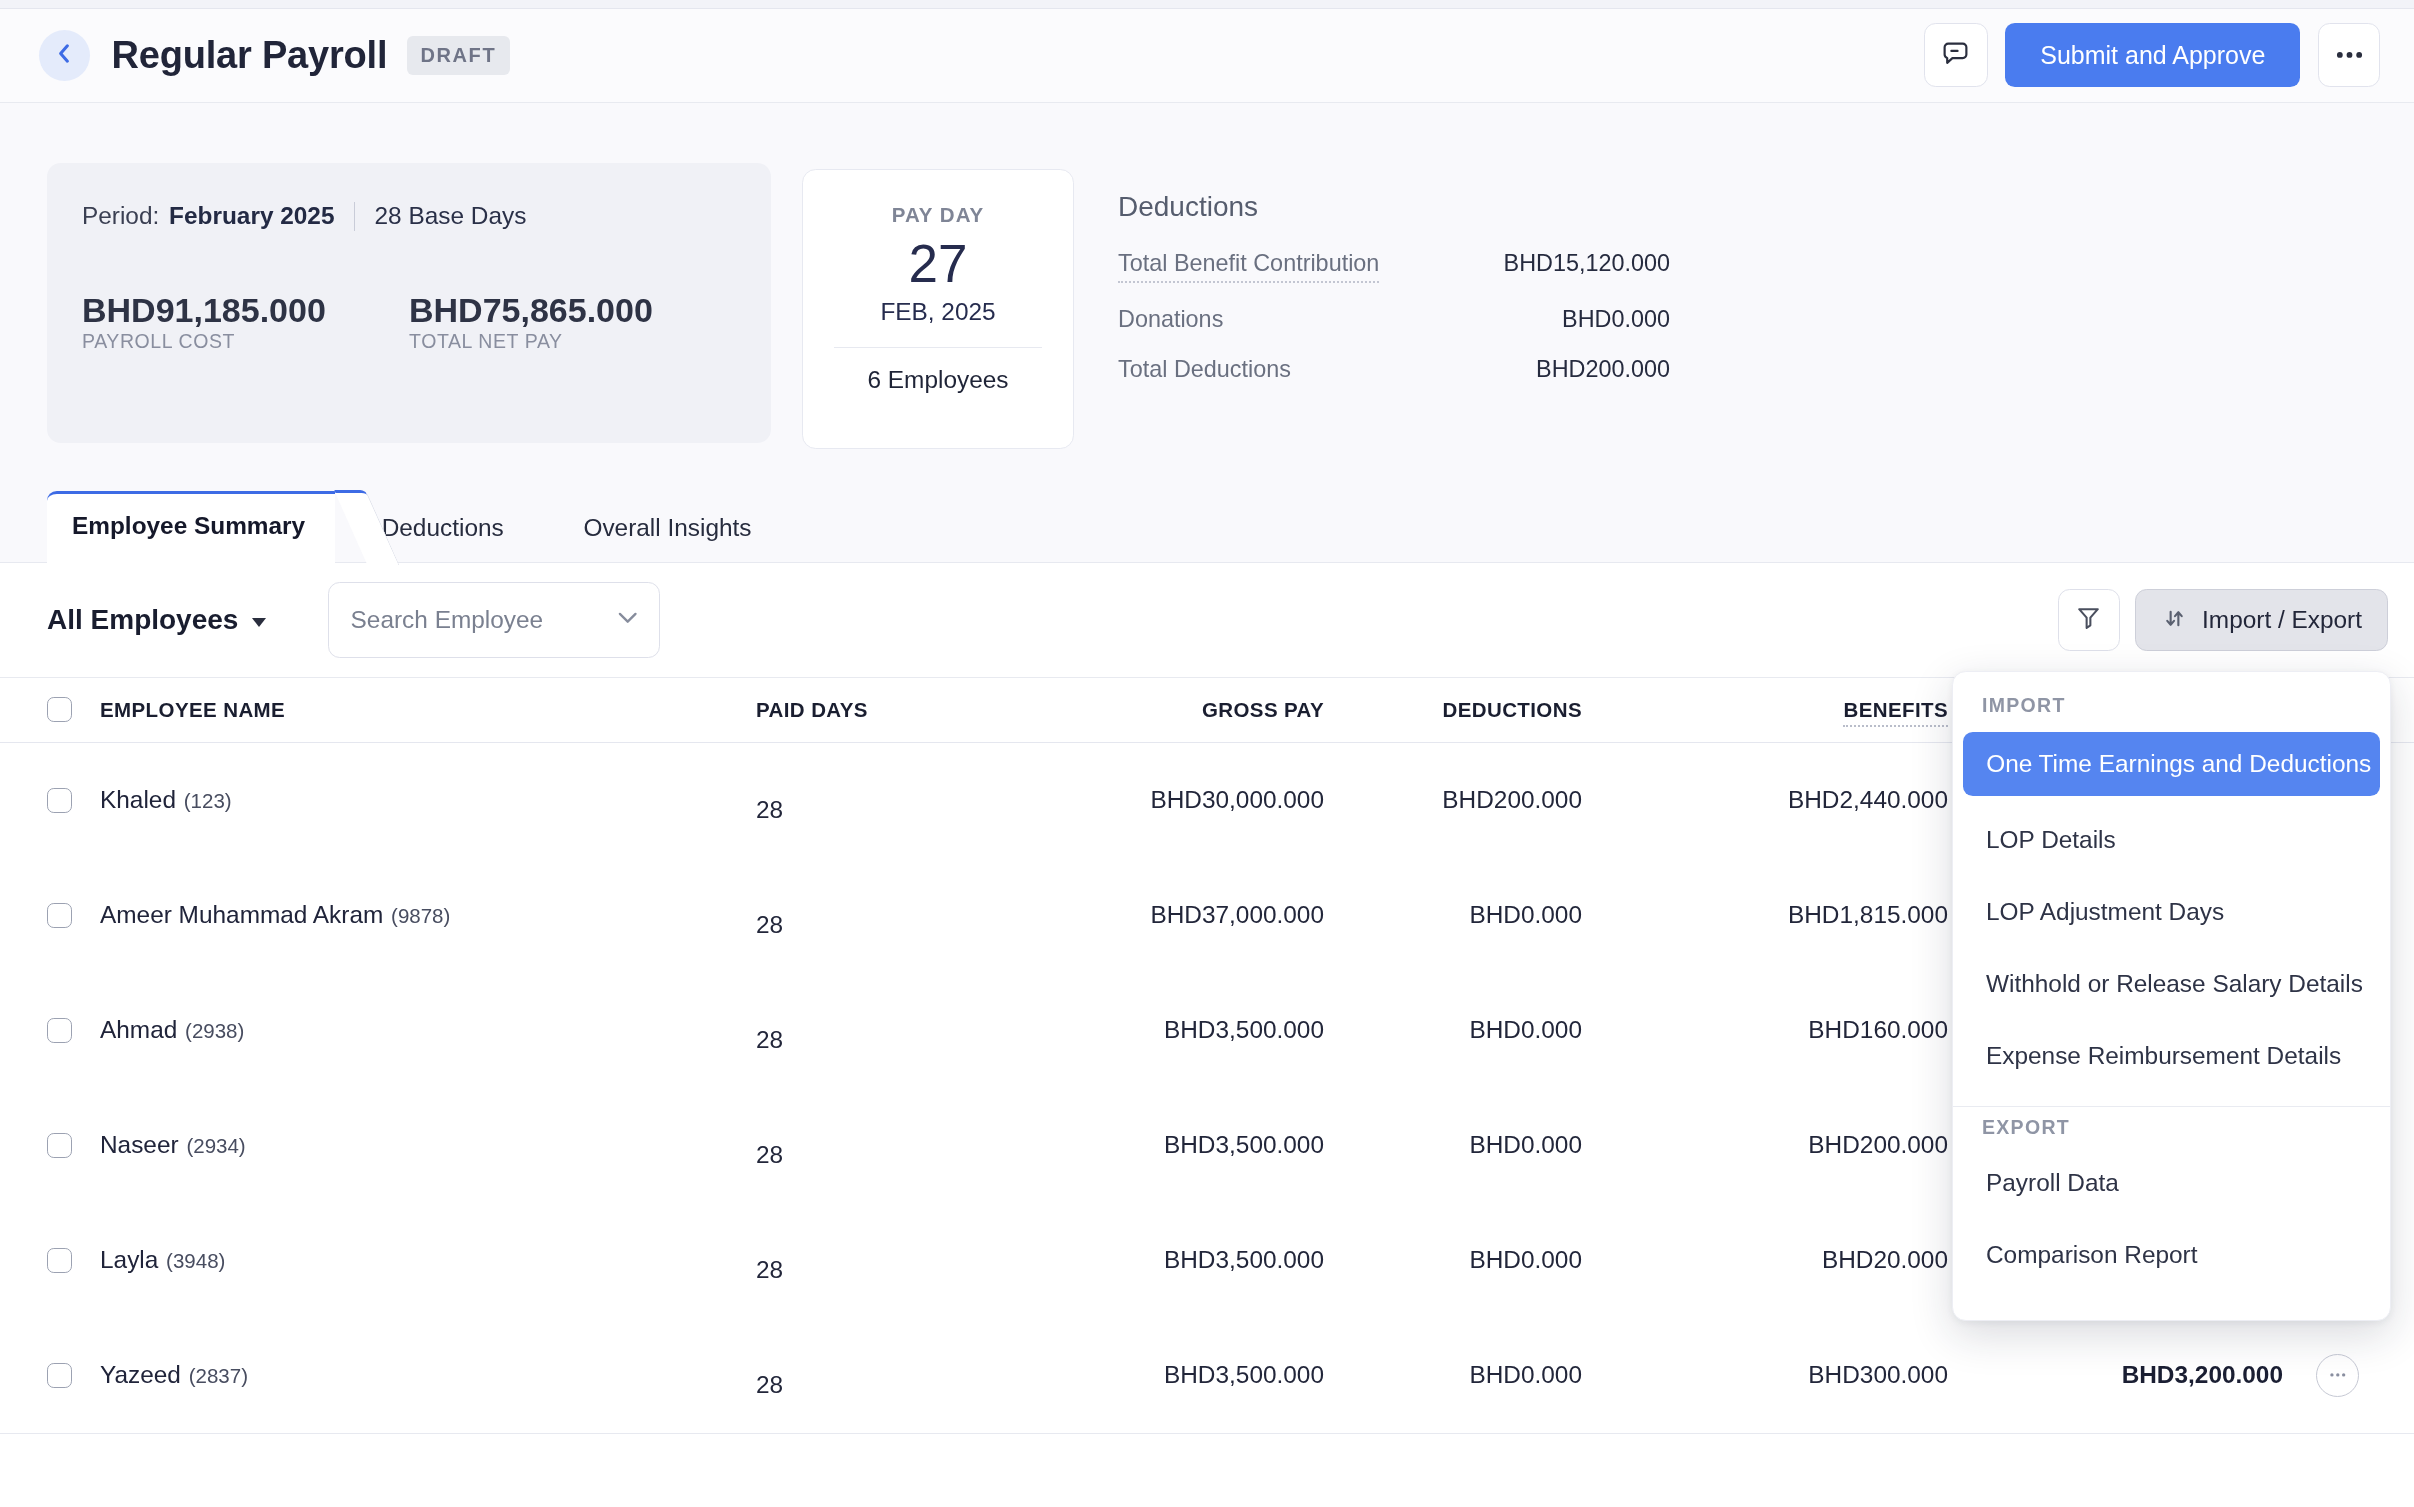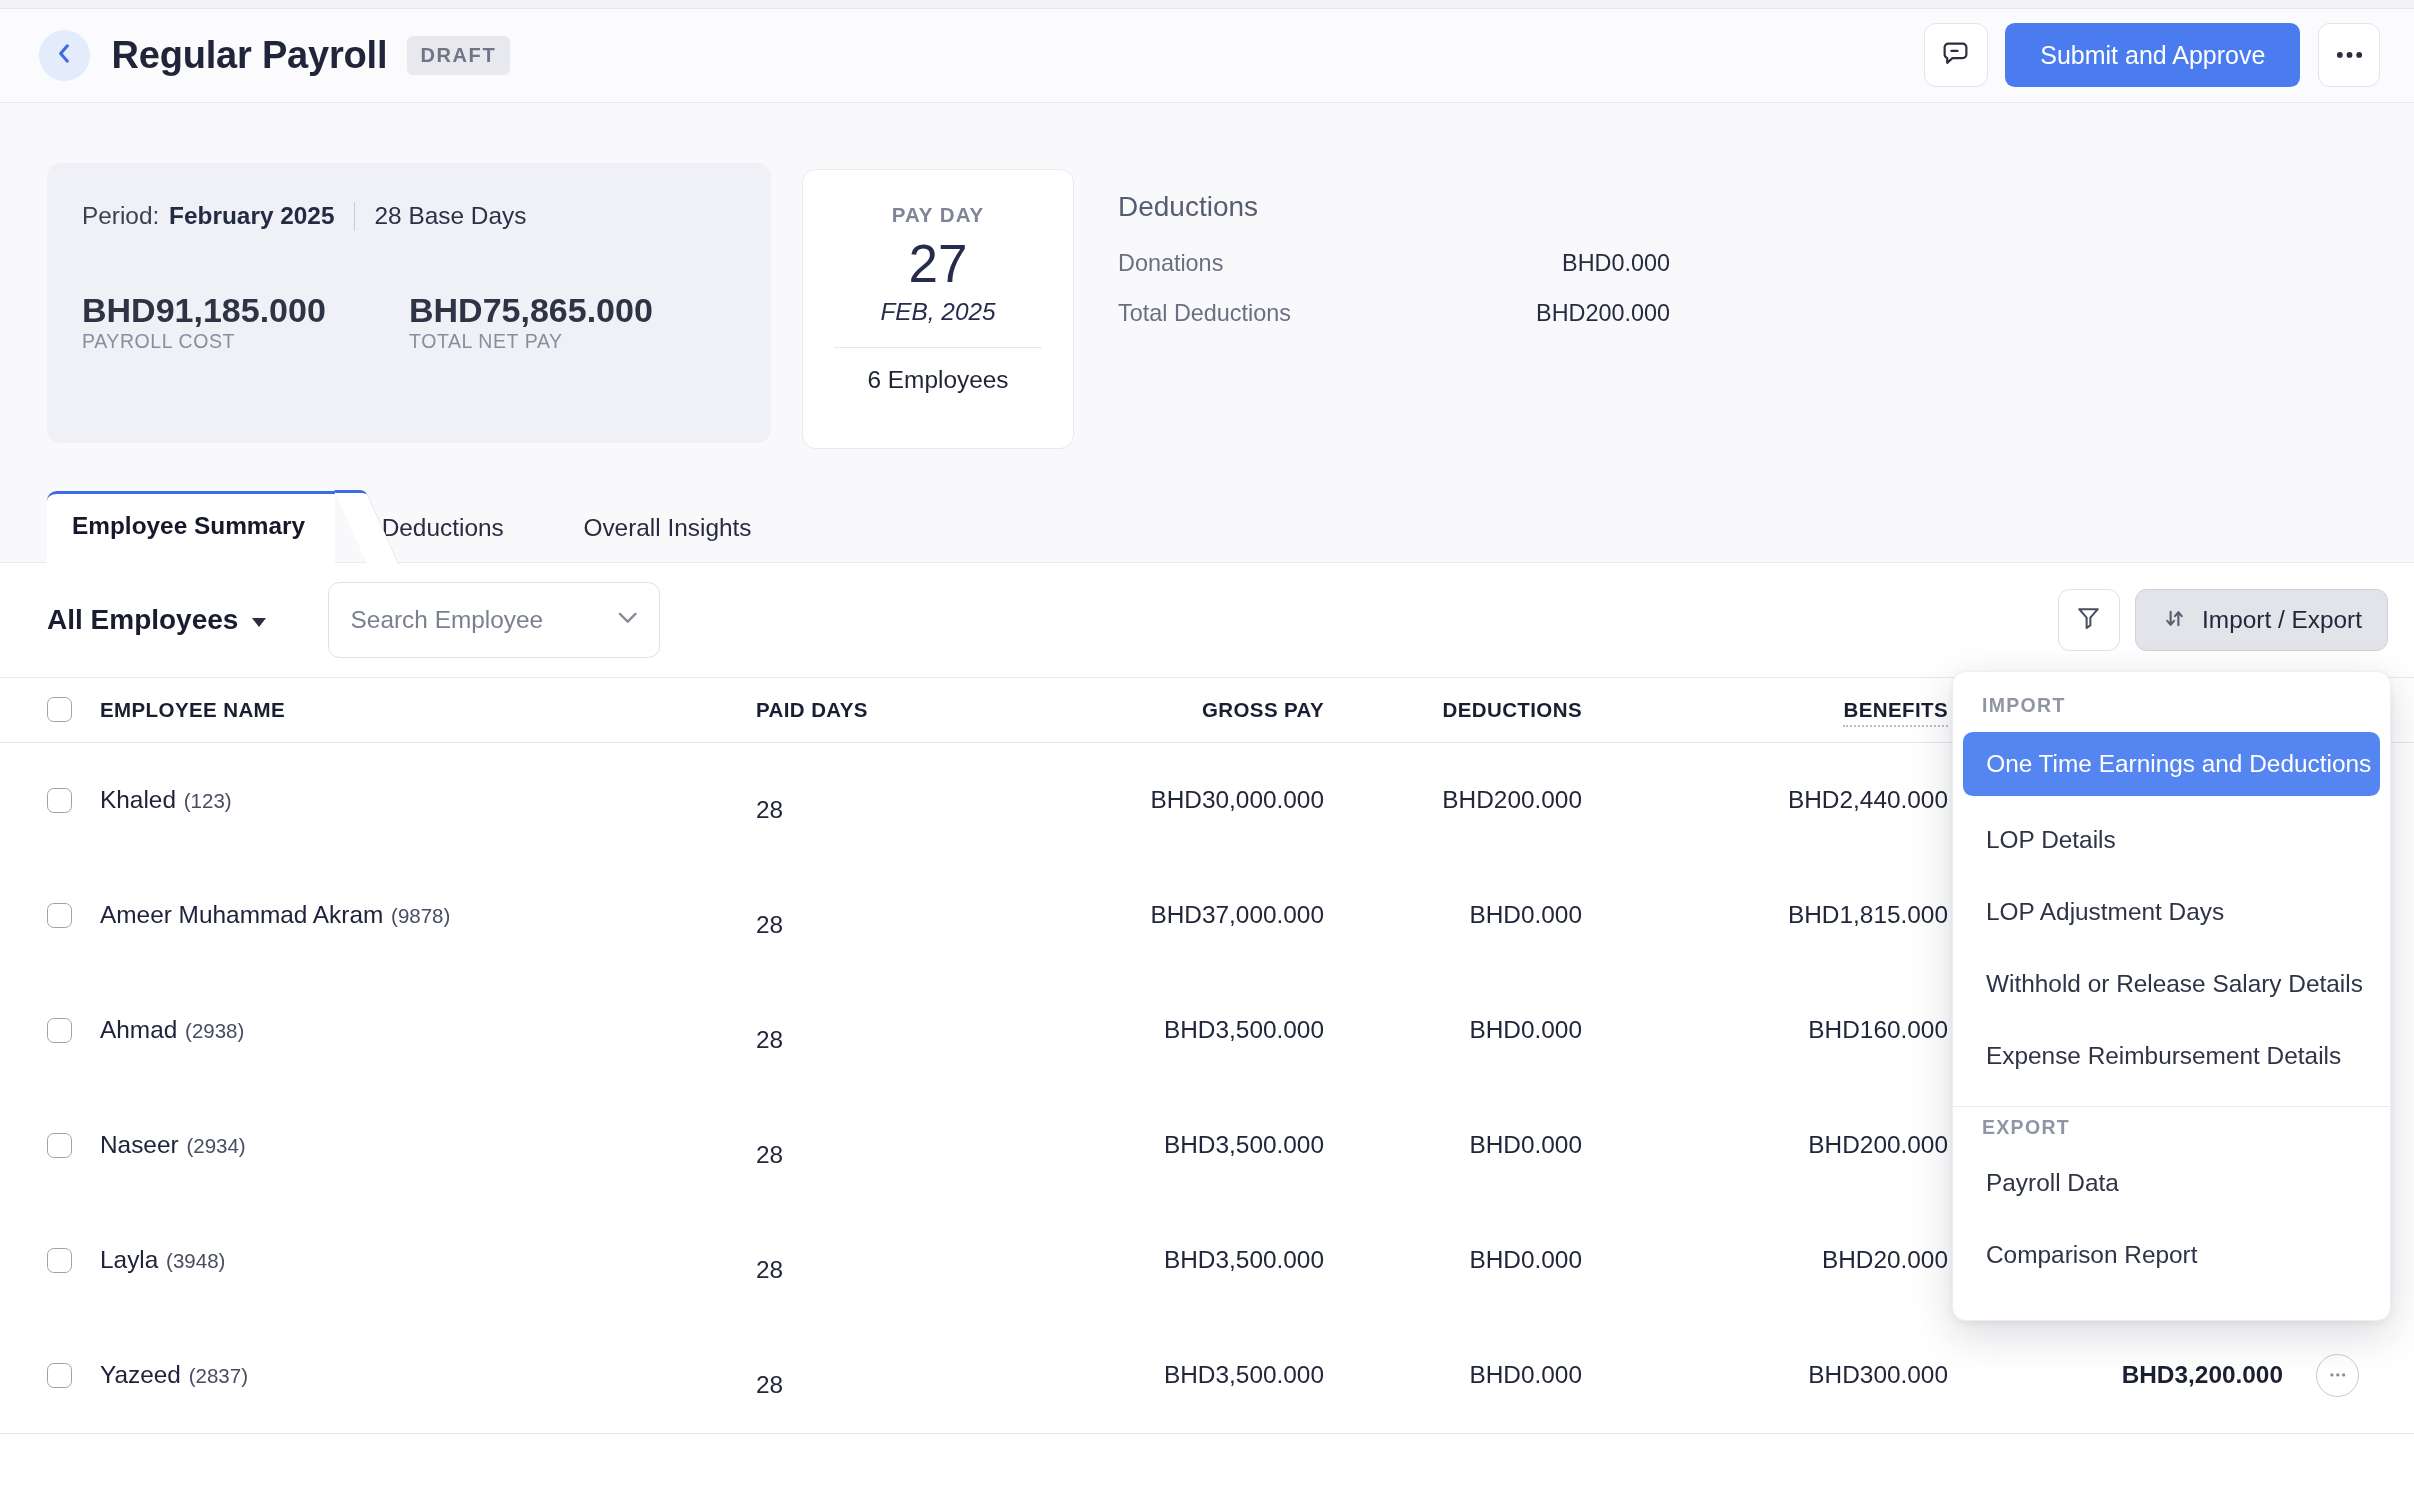--- a/index.html
+++ b/index.html
@@ -38,21 +38,21 @@
   .base-days { color:#2A3048; }
   .period-stats { display:flex; margin-top:60px; }
   .stat { width:356px; }
   .stat-value { font-size:34px; font-weight:600; color:#2E3345; }
   .stat-label { margin-top:0; font-size:19.5px; color:#898E9F; letter-spacing:0.6px; }
 
   .payday-card { position:absolute; left:802px; top:66px; width:272px; height:280px; background:#ffffff;
                  border:1px solid #E7E9F1; border-radius:13.7px; text-align:center; padding-top:33px; }
   .payday-label { font-size:20.5px; font-weight:600; color:#7F8596; letter-spacing:1px; }
   .payday-day { font-size:53px; font-weight:500; color:#262C4E; margin-top:5.9px; }
-  .payday-date { font-size:24.4px; font-weight:500; color:#262C4E; margin-top:3.9px;font-style:italic; }
+  .payday-date { font-size:24.4px; font-weight:500; color:#262C4E; margin-top:3.9px; }
   .payday-div { width:77%; height:1px; background:#E7E9F0; margin:21.5px auto 17.6px auto; }
   .payday-emps { font-size:24.4px; color:#1F2437; }
 
   .deductions-block { position:absolute; left:1118px; top:88px; width:552px; }
   .deductions-title { font-size:28px; font-weight:500; color:#565D6E; margin-bottom:27px; }
   .ded-row { display:flex; justify-content:space-between; align-items:baseline; margin-bottom:23.4px; }
   .ded-label { font-size:23.4px; color:#6A7080; }
   .ded-label.dotted { border-bottom:2px dotted #C3C6D2; padding-bottom:3.9px; cursor:help; }
   .ded-value { font-size:23.4px; color:#262B3F; }
 
@@ -180,20 +180,24 @@
       <div class="payday-label">PAY DAY</div>
       <div class="payday-day">27</div>
       <div class="payday-date">FEB, 2025</div>
       <div class="payday-div"></div>
       <div class="payday-emps">6 Employees</div>
     </div>
 
     <div class="deductions-block">
       <div class="deductions-title">Deductions</div>
       <div class="ded-row">
+        <span class="ded-label dotted">Total Benefit Contribution</span>
+        <span class="ded-value">BHD15,120.000</span>
+      </div>
+      <div class="ded-row">
         <span class="ded-label">Donations</span>
         <span class="ded-value">BHD0.000</span>
       </div>
       <div class="ded-row">
         <span class="ded-label">Total Deductions</span>
         <span class="ded-value">BHD200.000</span>
       </div>
     </div>
 
     <div class="tabbar">

